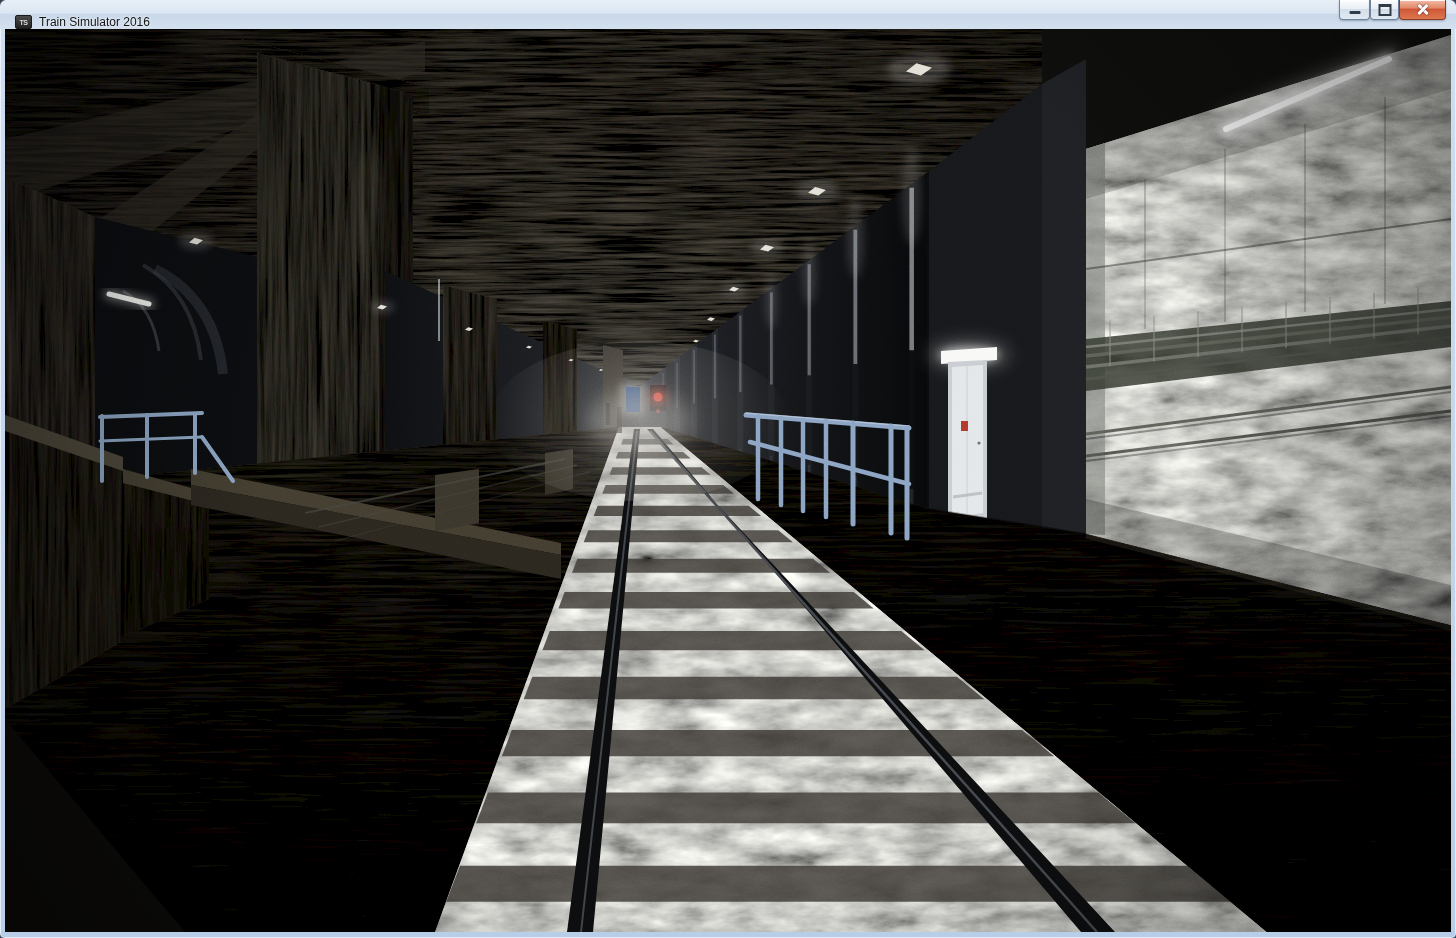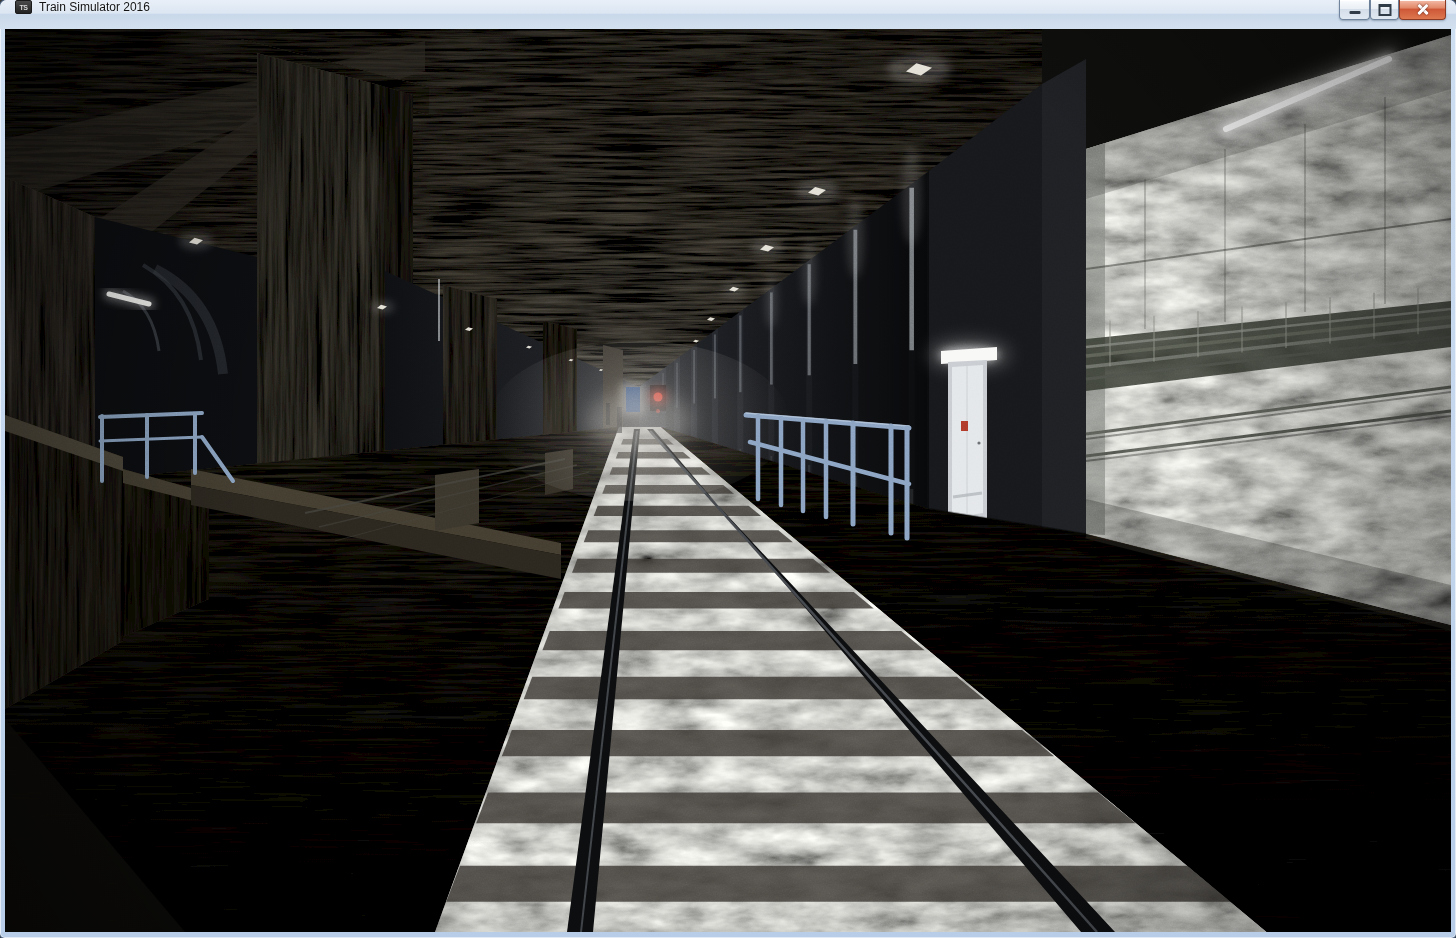--- a/index.html
+++ b/index.html
@@ -1,18 +1,18 @@
 <!DOCTYPE html>
 <html><head>
 <meta charset="utf-8">
 <style>
   html,body{margin:0;padding:0;background:#3a3a3a;font-family:"Liberation Sans",sans-serif;}
   .window{position:relative;width:1456px;height:938px;background:linear-gradient(180deg,#cfdff2,#b7cde8);
     border-radius:7px 7px 5px 5px;box-shadow:inset 0 0 0 1px rgba(255,255,255,.6),0 0 0 1px #4e688a;overflow:hidden;}
-  .titlebar{position:absolute;left:0;top:0;width:100%;height:29px;display:flex;align-items:flex-start;
+  .titlebar{position:absolute;left:0;top:0;width:100%;height:29px;display:flex;align-items:flex-end;
     background:linear-gradient(180deg,#e9eff8 0%,#dbe6f2 45%,#c9d8ea 50%,#d3e0ef 100%);border-radius:7px 7px 0 0;}
   .app-icon{width:15px;height:12px;margin-left:15px;background:linear-gradient(180deg,#4a4a4a,#222);
     border:1px solid #1a1a1a;border-radius:2px;color:#d8d8d8;font-size:7px;font-weight:bold;
     display:flex;align-items:center;justify-content:center;letter-spacing:-.5px;}
   .title-text{margin-left:7px;font-size:12px;color:#141414;text-shadow:0 0 3px rgba(255,255,255,.9);}
   .win-controls{position:absolute;top:0;right:10px;display:flex;}
   .win-btn{height:19px;border:1px solid #70859d;border-top:none;border-radius:0 0 4px 4px;position:relative;
     background:linear-gradient(180deg,#fbfcfe 0%,#e9eff5 45%,#d4deea 50%,#e0e9f2 100%);
     box-shadow:inset 0 1px 0 rgba(255,255,255,.9),0 1px 2px rgba(70,90,110,.45);cursor:pointer;}
   .btn-min{width:29px;} .btn-max{width:27px;} 

